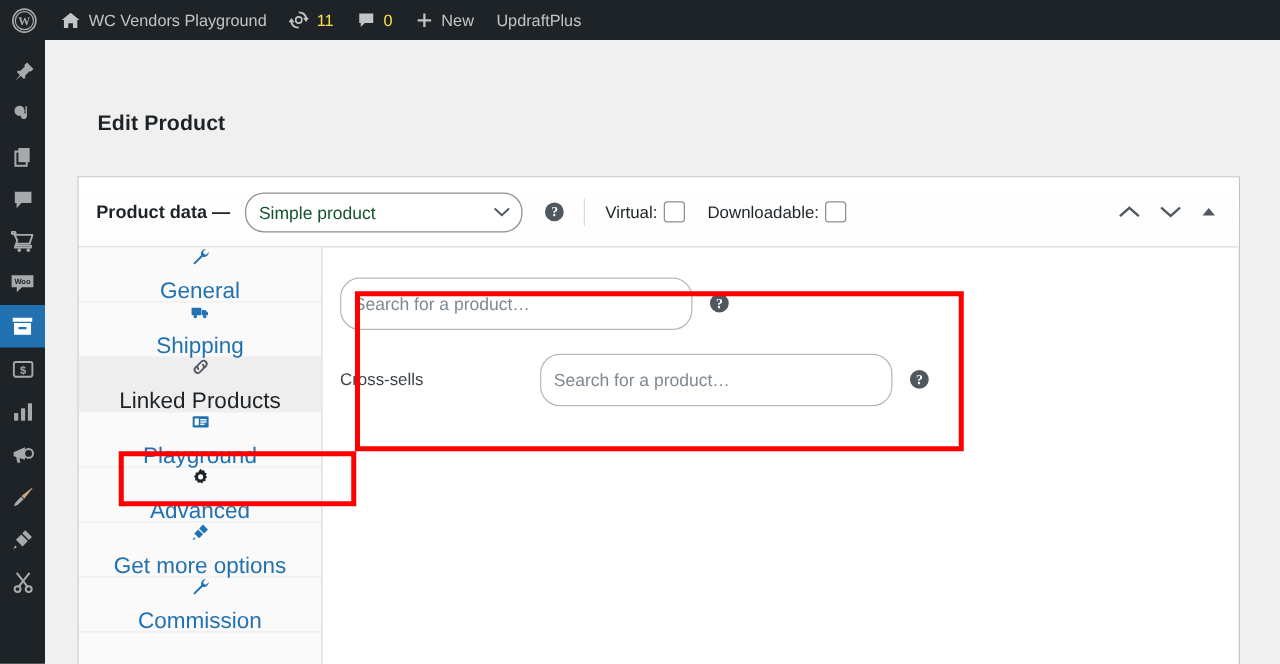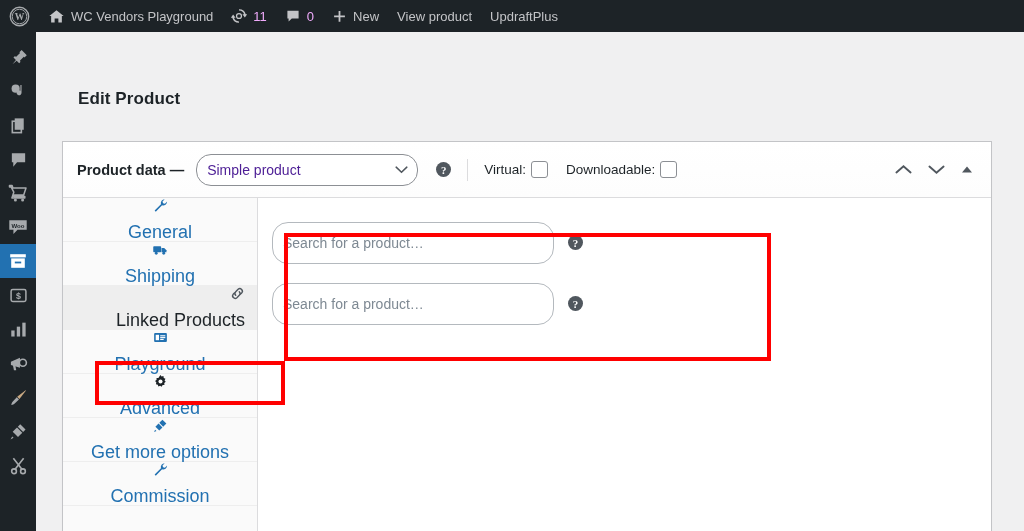--- a/index.html
+++ b/index.html
@@ -18,21 +18,21 @@
     display: flex; align-items: center;
     color: #c3c4c7; font-size: 13px;
     z-index: 40;
   }
   .ab-item {
     display: flex; align-items: center; gap: 6px;
     height: 32px; padding: 0 9px;
     color: #c3c4c7; white-space: nowrap;
   }
   .ab-item svg { display: block; }
-  .ab-count { color: #f0abfc; }
+  .ab-count { color: #fde047; }
 
   
   .wp-logo { width: 21px; height: 21px; }
 
   
   #adminmenu {
     position: absolute; top: 32px; left: 0;
     width: 36px; height: 499px;
     background: #1d2327;
     z-index: 30;
@@ -81,21 +81,21 @@
     height: 56px;
     border-bottom: 1px solid #dcdcde;
     display: flex; align-items: center;
     padding: 0 14px 0 14px;
     background: linear-gradient(#fff,#fdfdfd);
   }
   .pd-title { font-size: 14.5px; font-weight: bold; color: #1d2327; margin-right: 12px; }
   select.pd-type {
     height: 32px; width: 222px;
     border: 1px solid #8c8f94; border-radius: 15px;
-    font-size: 14px; color: #4c1d95;
+    font-size: 14px; color: #14532d;
     padding: 0 24px 0 10px;
     background: #fff;
     appearance: none; -webkit-appearance: none;
     font-family: "Liberation Sans", sans-serif;
   }
   .sel-wrap { position: relative; display:inline-block; }
   .sel-wrap .chev {
     position:absolute; right: 10px; top: 12px;
     pointer-events: none;
   }
@@ -140,21 +140,21 @@
   }
   .pd-tabs li { border-bottom: 1px solid #eee; }
   .pd-tabs a {
     display: flex; align-items: center; gap: 9px;
     height: 43px; padding: 0 12px;
     color: #2271b1; text-decoration: none;
     font-size: 18px;
     flex-direction: column;
   }
   .pd-tabs li.active a {
-    background: #eee; color: #1d2327; align-items: flex-end;
+    background: #eee; color: #1d2327;
   }
   .pd-tabs .tico { width: 16px; display:flex; justify-content:center; }
 
   .pd-panel { flex: 1; padding: 14px 0 0 0; position: relative; }
   .field-row {
     display: flex; align-items: center;
     padding: 0 0 0 14px; height: 61px;
   }
   .field-row .f-label {
     width: 160px; font-size: 13.5px; color: #3c434a;
@@ -214,23 +214,20 @@
     <span class="ab-count">0</span>
   </div>
 
   <div class="ab-item">
     <svg width="15" height="15" viewBox="0 0 20 20">
       <path d="M8.8 2.5h2.4v6h6v2.4h-6v6H8.8v-6h-6V8.5h6z" fill="#c3c4c7"></path>
     </svg>
     <span>New</span>
   </div>
 
-  <div class="ab-item">
-    <span>View product</span>
-  </div>
 
   <div class="ab-item">
     <span>UpdraftPlus</span>
   </div>
 </div>
 
 <div id="adminmenu">
   <div class="menu-item sep"></div>
 
   <div class="menu-item">
@@ -469,20 +466,21 @@
       </ul>
 
       <div class="pd-panel">
 
         <div class="field-row">
           <input type="text" placeholder="Search for a product…" style="">
           <span class="help-tip">?</span>
         </div>
 
         <div class="field-row">
+          <span class="f-label">Cross-sells</span>
           <input type="text" placeholder="Search for a product…" style="">
           <span class="help-tip">?</span>
         </div>
 
       </div>
     </div>
   </div>
 
   <div class="annot" id="annot-fields"></div>
   <div class="annot" id="annot-tab"></div>

